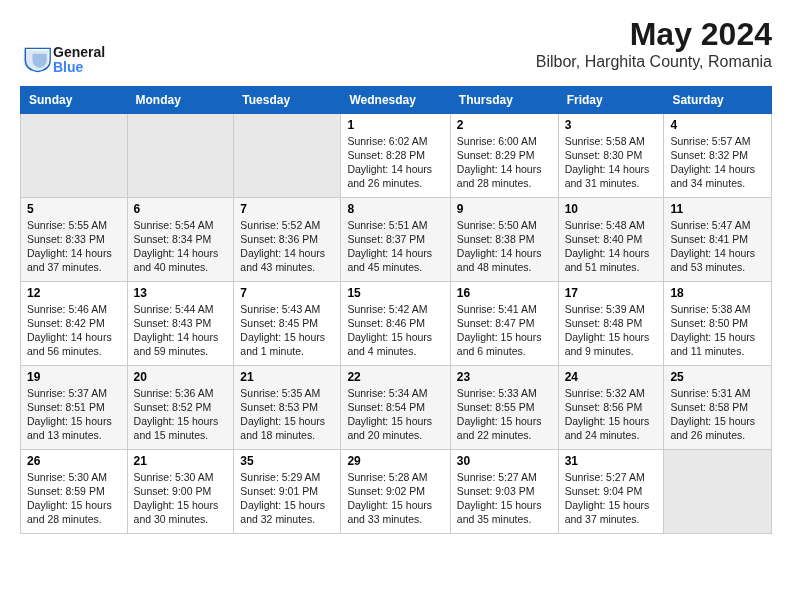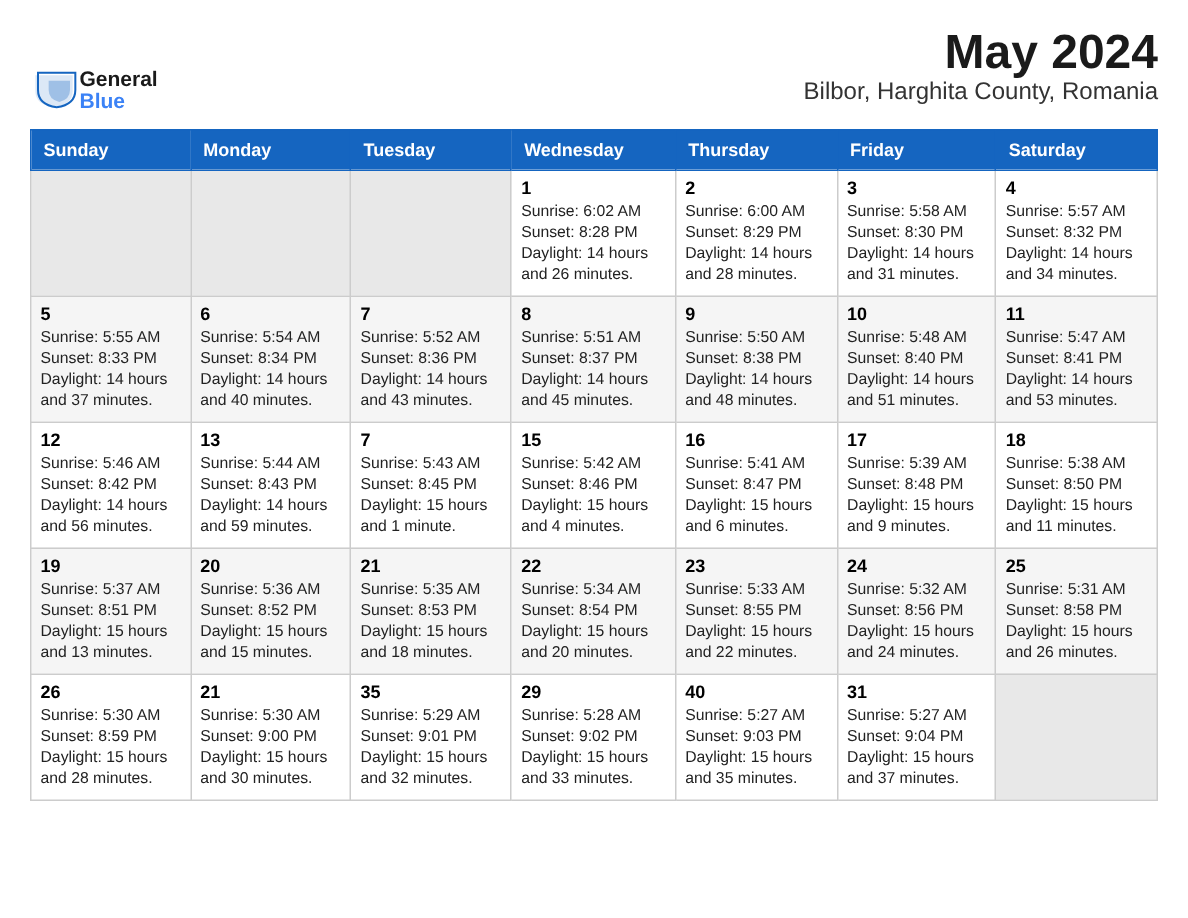--- a/index.html
+++ b/index.html
@@ -251,21 +251,21 @@
         </td>
         <td>
           <span class="day-num">35</span>
           <div class="day-info">Sunrise: 5:29 AM<br>Sunset: 9:01 PM<br>Daylight: 15 hours<br>and 32 minutes.</div>
         </td>
         <td>
           <span class="day-num">29</span>
           <div class="day-info">Sunrise: 5:28 AM<br>Sunset: 9:02 PM<br>Daylight: 15 hours<br>and 33 minutes.</div>
         </td>
         <td>
-          <span class="day-num">40</span>
+          <span class="day-num">30</span>
           <div class="day-info">Sunrise: 5:27 AM<br>Sunset: 9:03 PM<br>Daylight: 15 hours<br>and 35 minutes.</div>
         </td>
         <td>
           <span class="day-num">31</span>
           <div class="day-info">Sunrise: 5:27 AM<br>Sunset: 9:04 PM<br>Daylight: 15 hours<br>and 37 minutes.</div>
         </td>
         <td class="empty-cell"></td>
       </tr>
     </tbody>
 </table>

